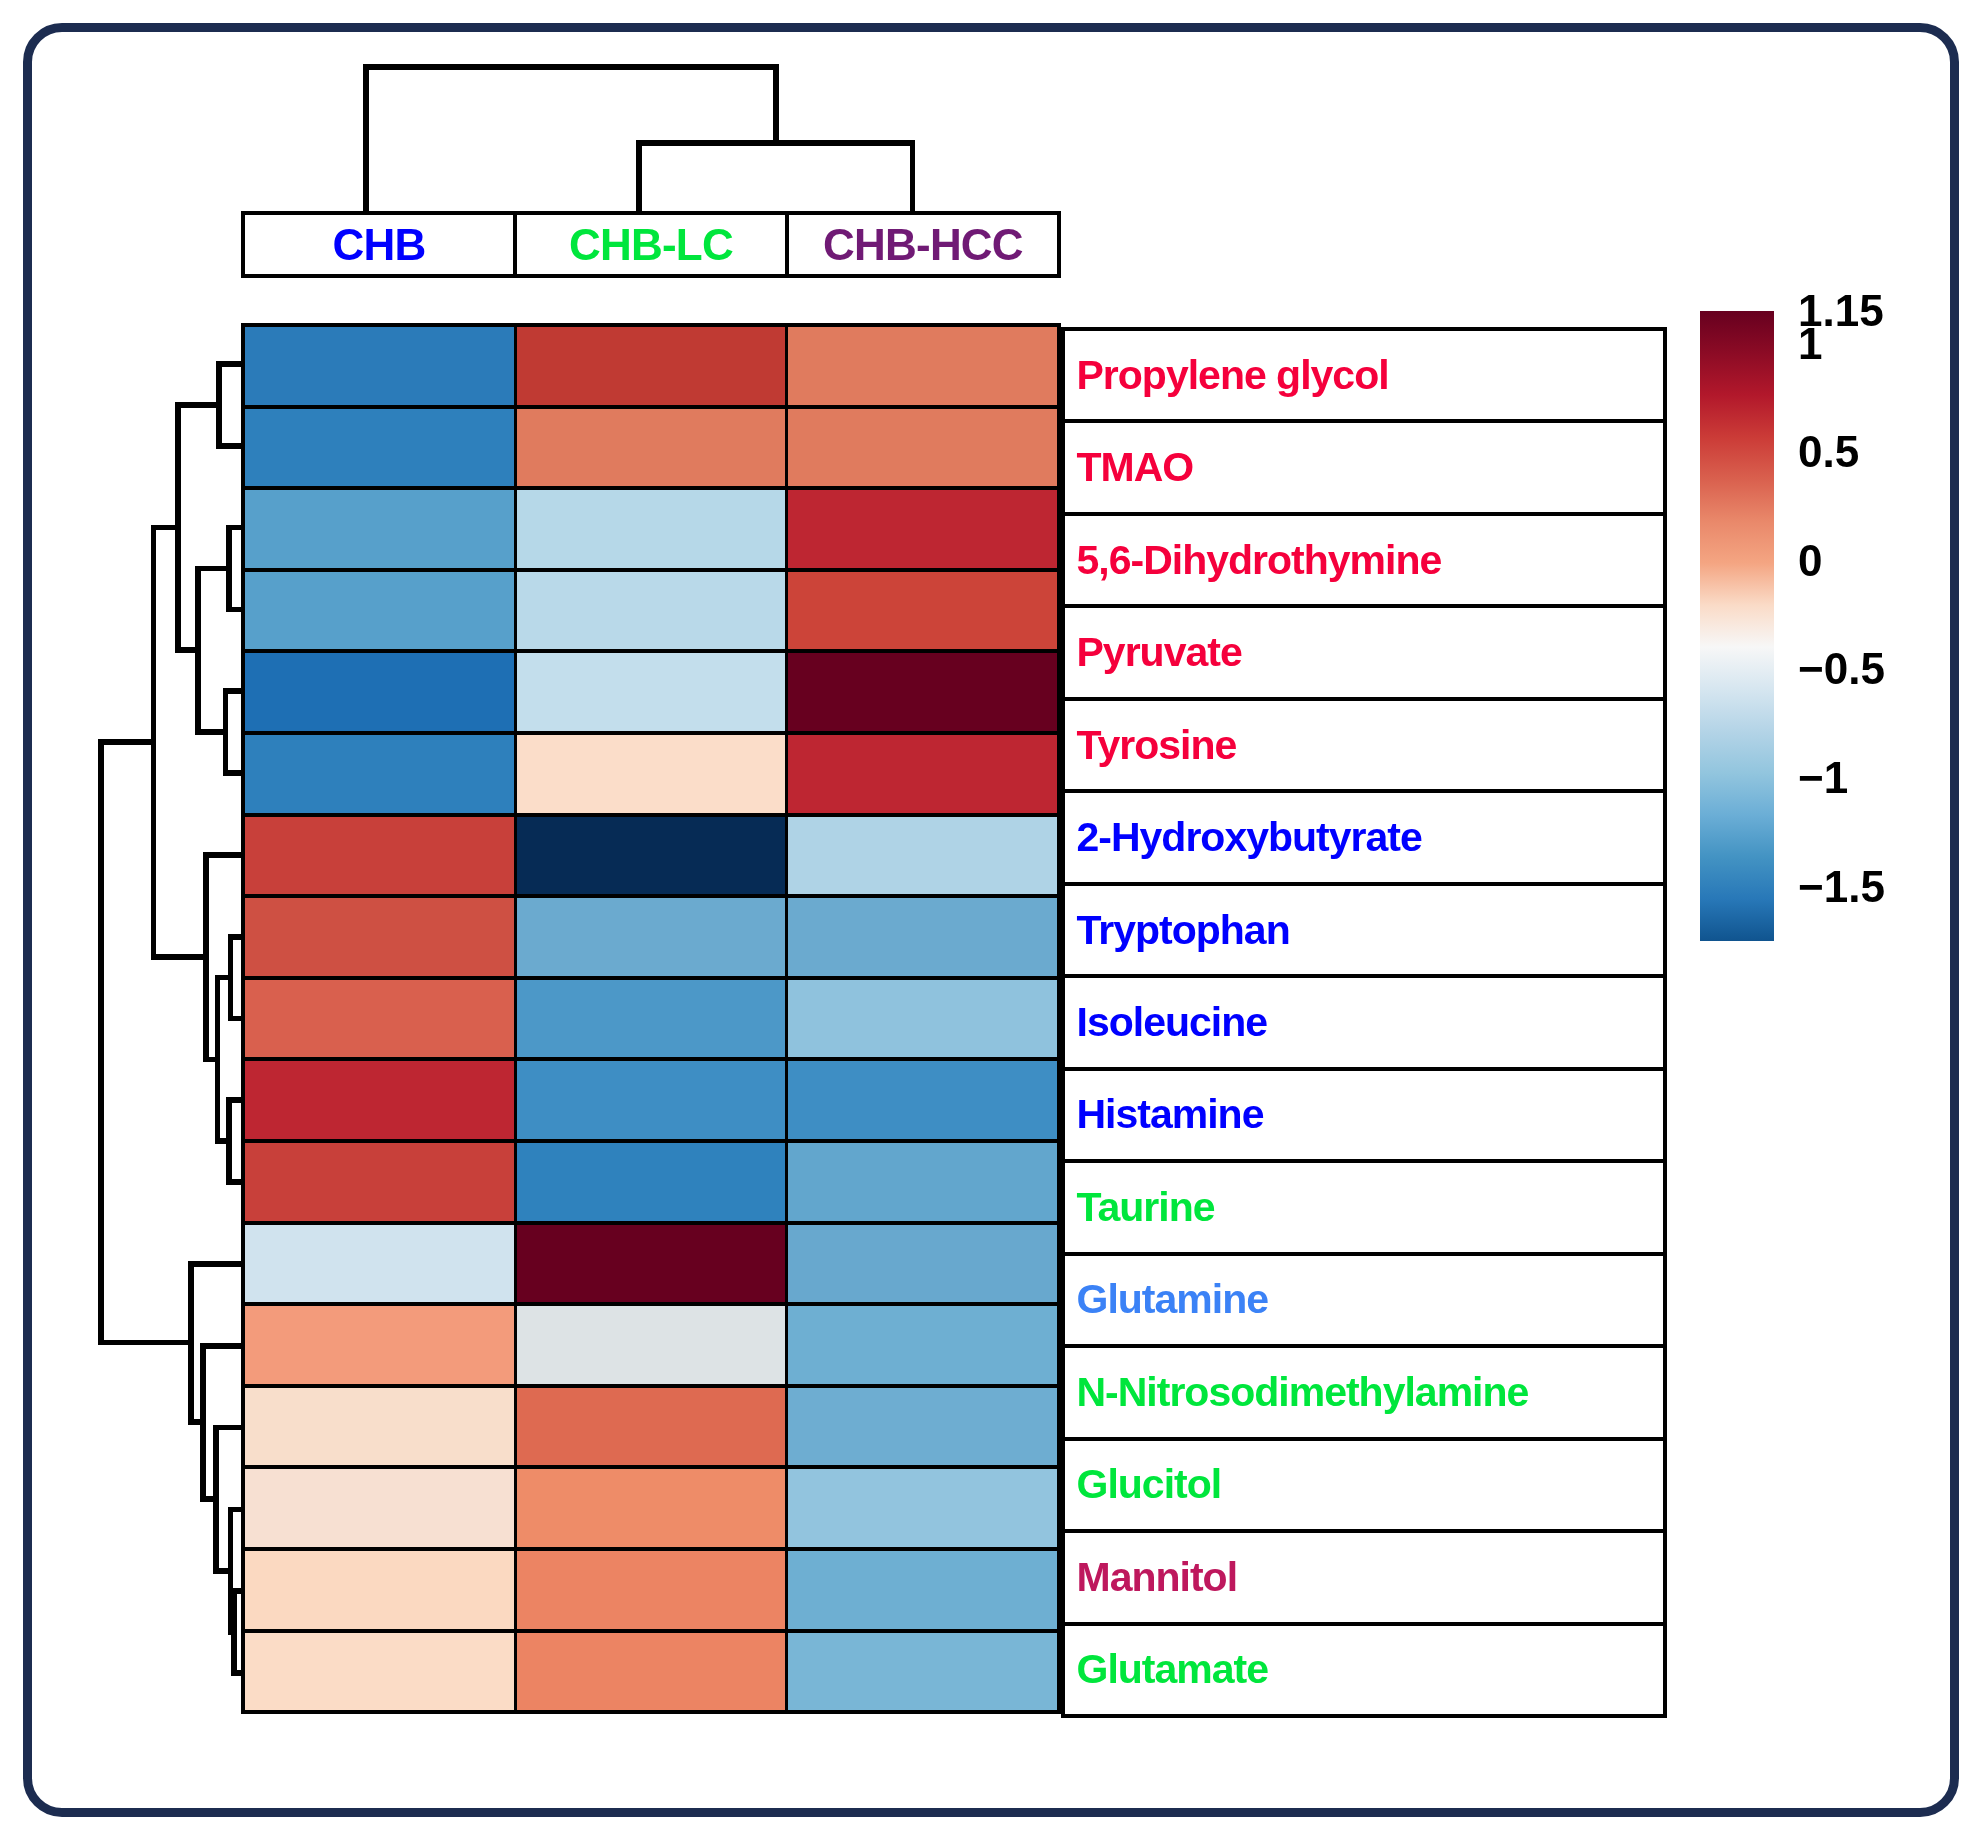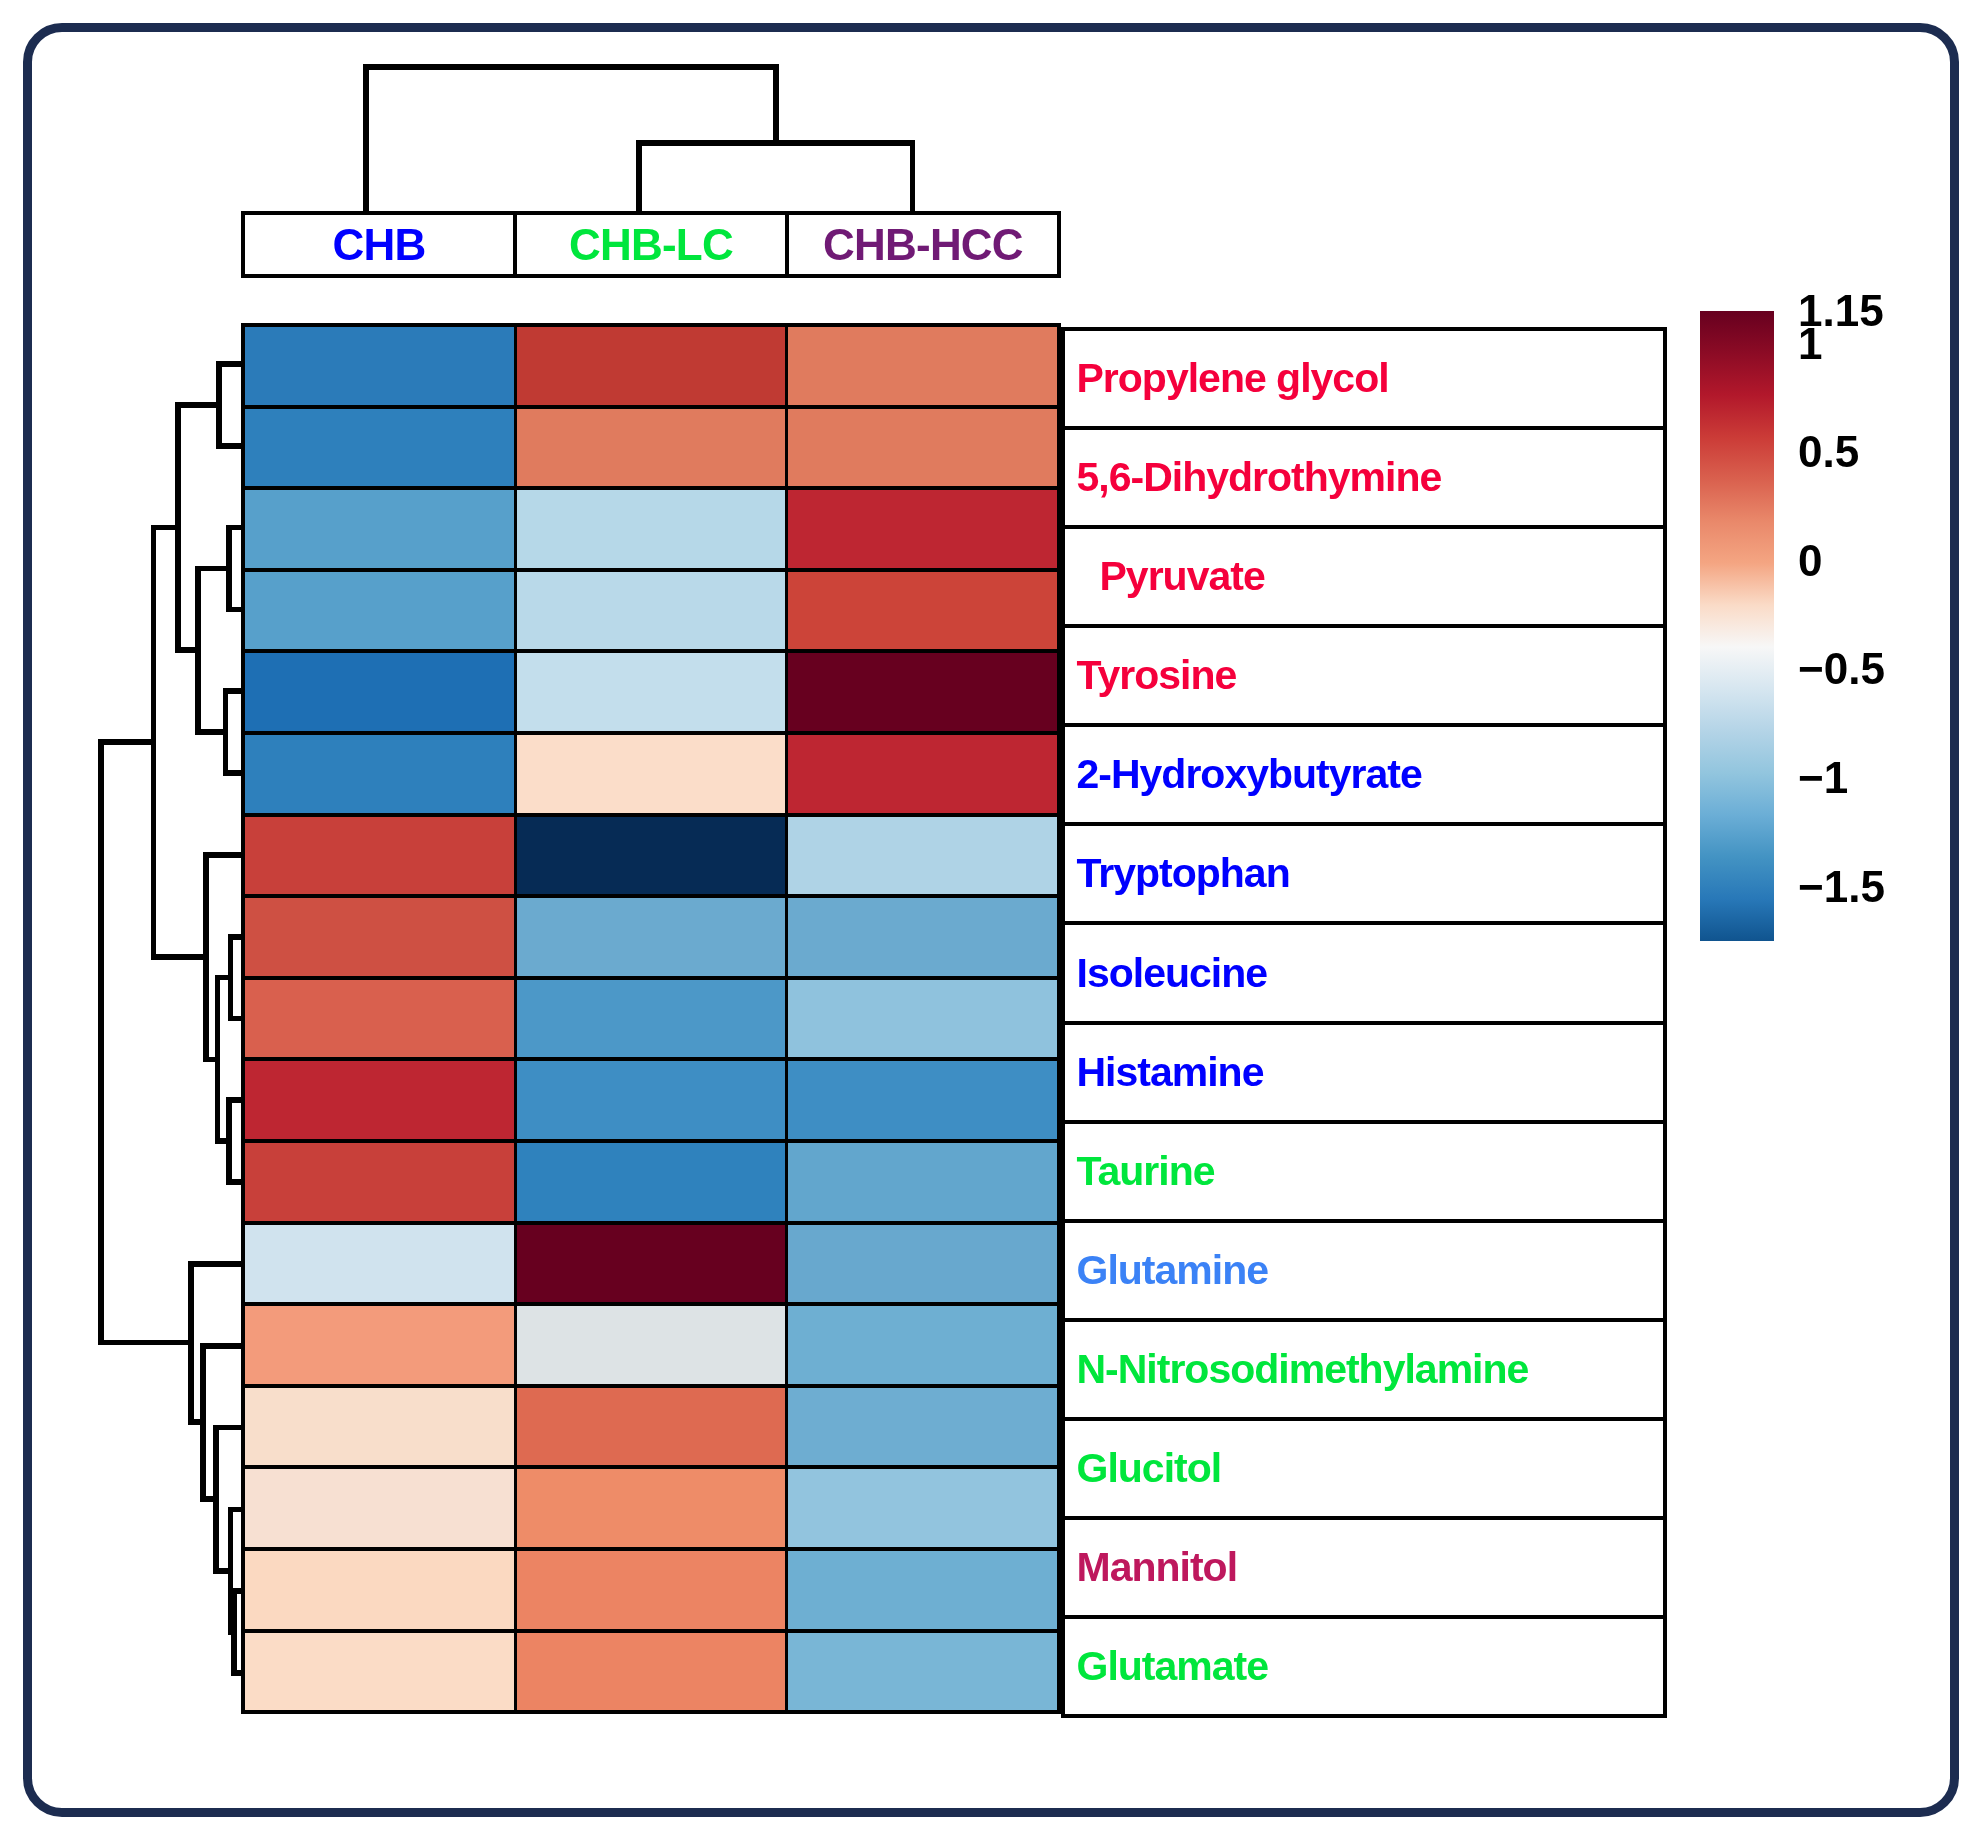--- a/index.html
+++ b/index.html
@@ -282,24 +282,27 @@
         <div class="hcell" title="Glutamate / CHB-LC = 0.55" style="background: rgb(236, 132, 99);"></div>
         <div class="hcell" title="Glutamate / CHB-HCC = -0.7" style="background: rgb(121, 182, 214);"></div>
       </div>
     </div>
 
   <div id="rowlabels">
       <div class="lrow">
         <span style="color: rgb(245, 0, 60);">Propylene glycol</span>
       </div>
       <div class="lrow">
+        <span style="color: rgb(245, 0, 60);">TMAO</span>
+      </div>
+      <div class="lrow">
         <span style="color: rgb(245, 0, 60);">5,6-Dihydrothymine</span>
       </div>
       <div class="lrow">
-        <span style="color: rgb(245, 0, 60); margin-left: 23px;">Pyruvate</span>
+        <span style="color: rgb(245, 0, 60);">Pyruvate</span>
       </div>
       <div class="lrow">
         <span style="color: rgb(245, 0, 60);">Tyrosine</span>
       </div>
       <div class="lrow">
         <span style="color: rgb(0, 0, 255);">2-Hydroxybutyrate</span>
       </div>
       <div class="lrow">
         <span style="color: rgb(0, 0, 255);">Tryptophan</span>
       </div>

